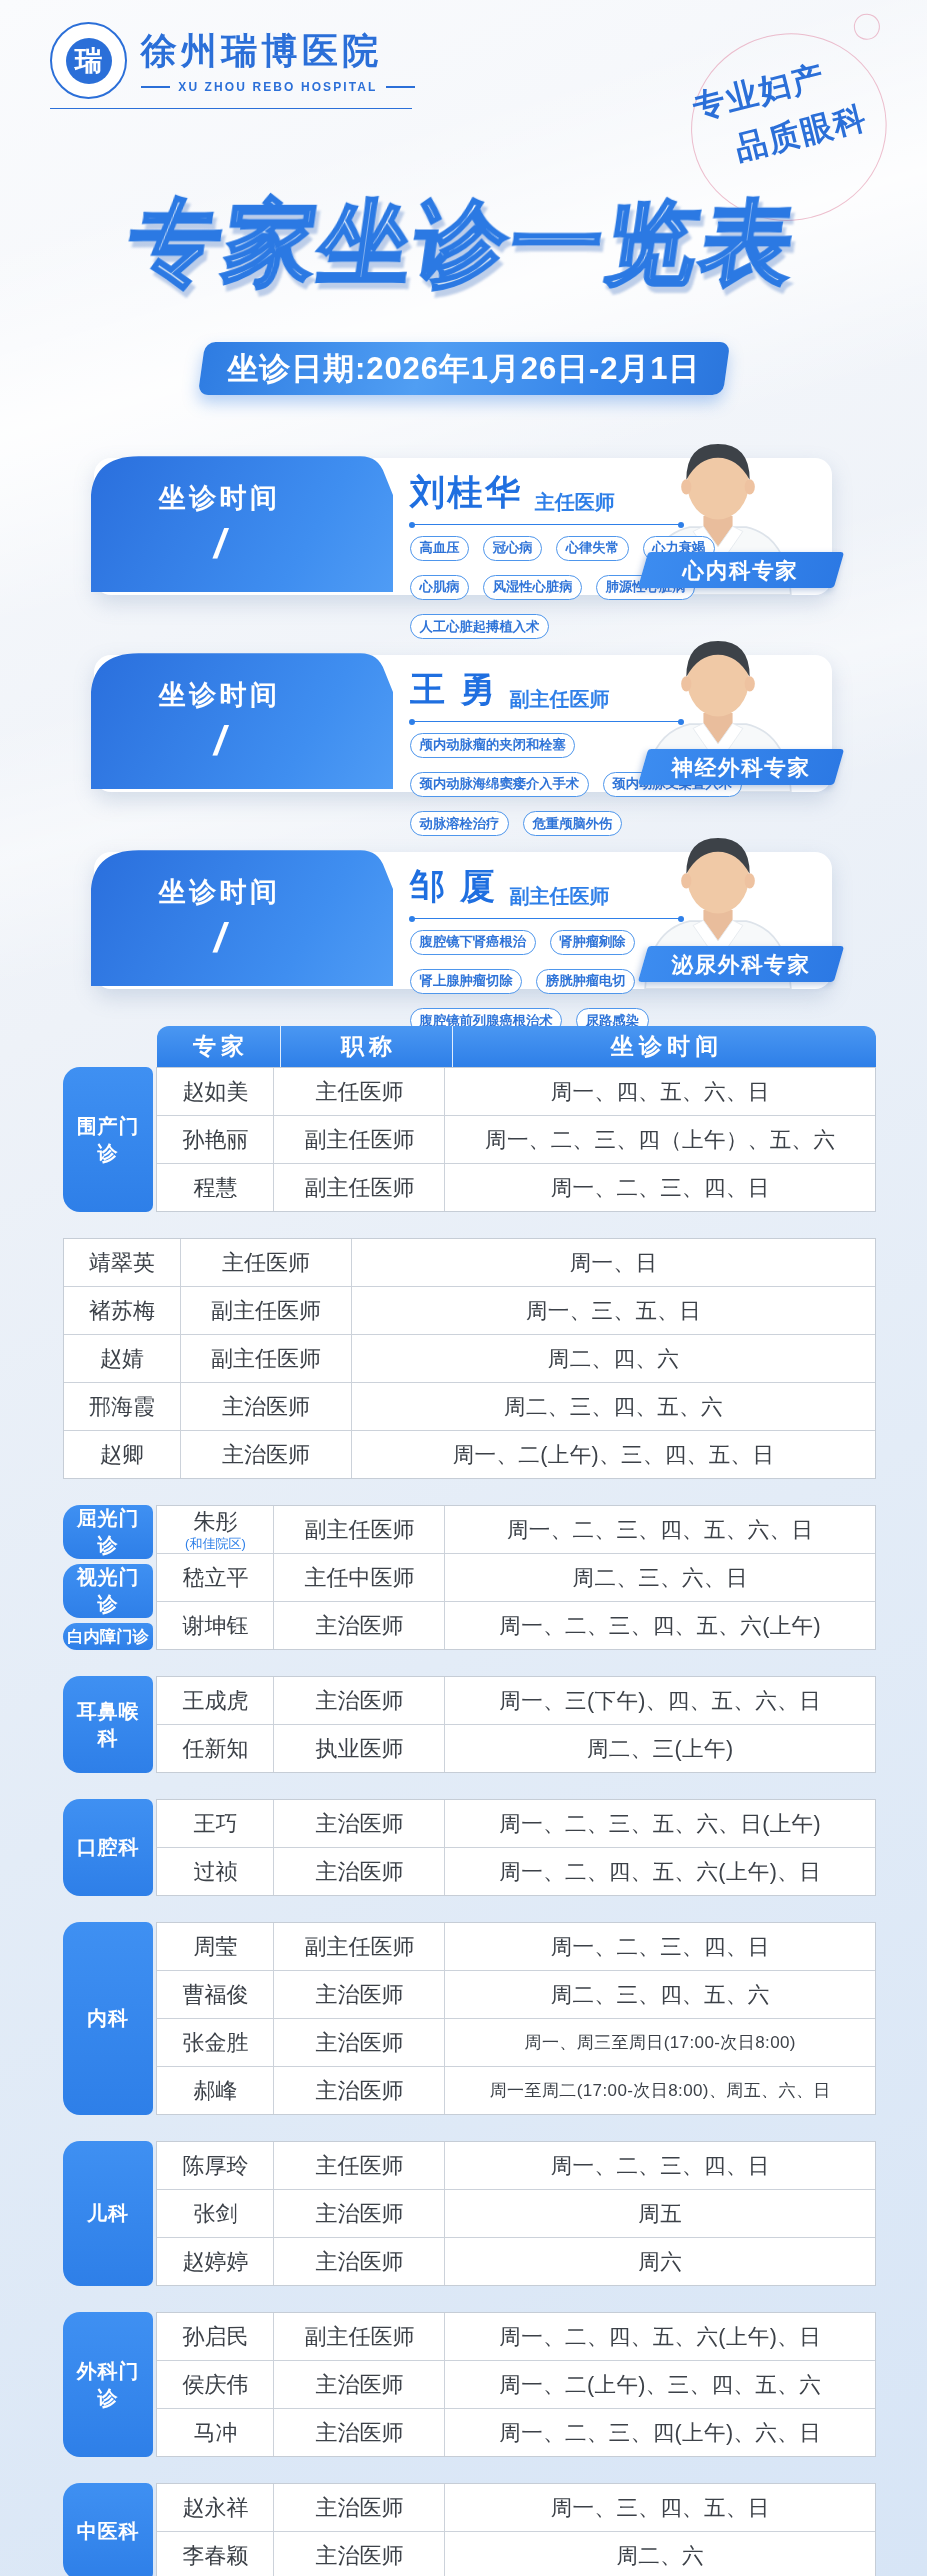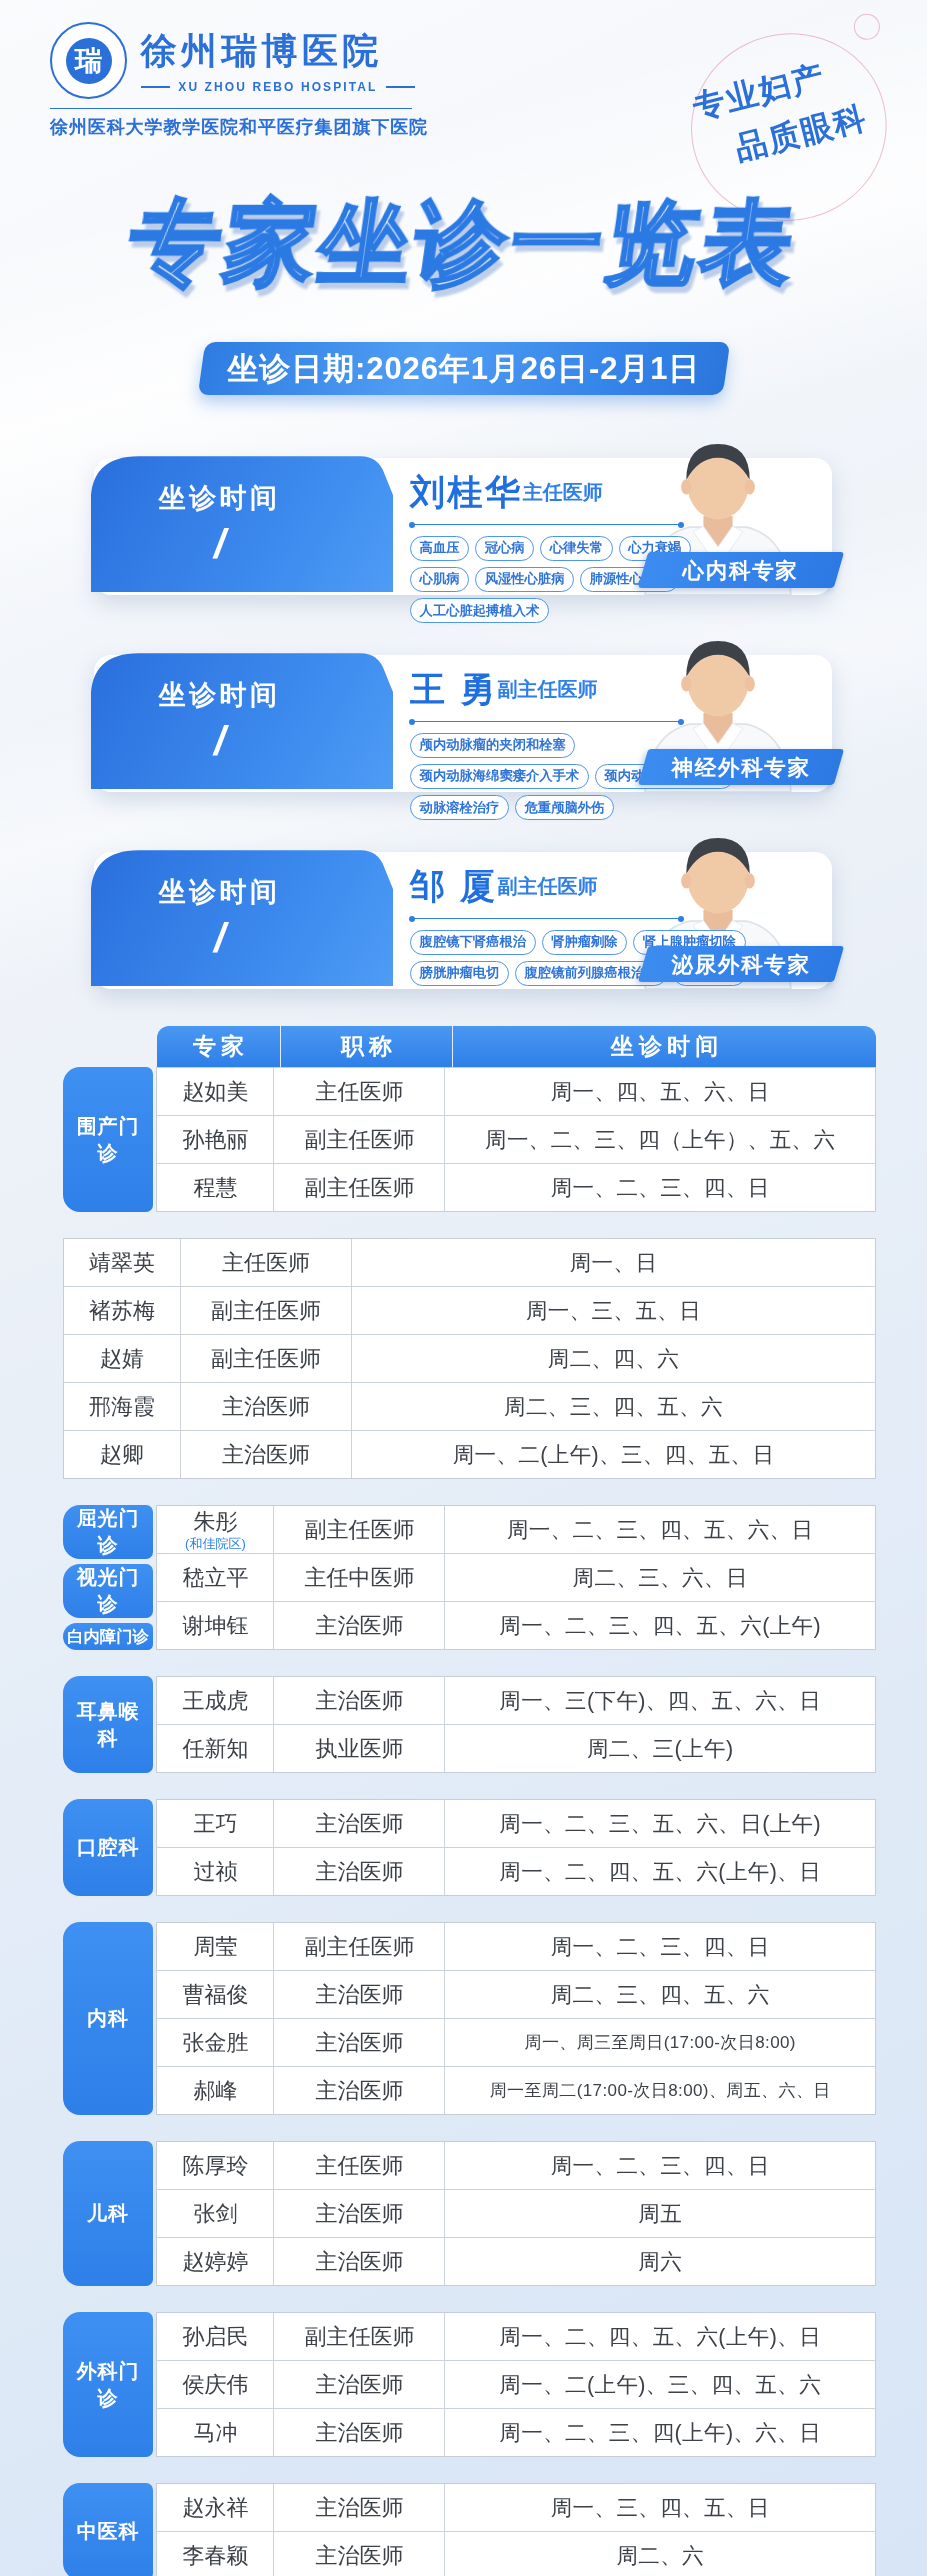--- a/index.html
+++ b/index.html
@@ -51,29 +51,29 @@
   .doctor-card{position:relative;height:137px;margin-bottom:60px;background:#fff;border-radius:17px;
     box-shadow:0 8.6px 20.6px rgba(110,140,180,.25);}
   .card-left{position:absolute;left:-3.4px;top:-1.7px;width:302px;height:136px;color:#fff;
     background:linear-gradient(120deg,#2a6fdd 0%,#3f8ef0 70%,#4f9cf5 100%);
     clip-path:path("M48 0 H270 Q288 0 294 18 L336 122 Q348 155 302 157 H16 Q0 157 0 139 V46 Q0 0 48 0 Z");}
   .slot-label{position:absolute;top:24px;left:0;width:258px;text-align:center;
     font-size:27px;font-weight:700;letter-spacing:3.4px;}
   .slot-value{position:absolute;top:65px;left:0;width:258px;text-align:center;
     font-size:41px;font-style:italic;font-weight:600;}
   .card-main{position:absolute;left:316px;top:11px;width:343px;}
-  .name-row{display:flex;align-items:center;gap:0;}
+  .name-row{display:flex;align-items:flex-end;gap:12px;}
   .d-name{font-size:35px;font-weight:800;color:#1f6fe0;letter-spacing:2.6px;}
   .d-title{font-size:20px;font-weight:700;color:#2e7fe8;}
   .name-divider{position:relative;margin:7.7px 0 10.3px;height:1.7px;width:273px;background:#2e7fe8;}
   .name-divider::before,.name-divider::after{content:"";position:absolute;top:-2.1px;width:6px;height:6px;
     border-radius:50%;background:#2e7fe8;}
   .name-divider::before{left:-0.9px;}
   .name-divider::after{right:-0.9px;}
-  .tags{display:flex;flex-wrap:wrap;gap:6px;width:343px;}
+  .tags{display:flex;flex-wrap:wrap;gap:14px;width:343px;}
   .tag{border:1.3px solid #4e96ec;color:#2f74d8;background:rgba(255,255,255,.94);border-radius:858px;
     padding:2.6px 8.6px;font-size:13.3px;font-weight:600;white-space:nowrap;}
   .photo{position:absolute;right:24px;top:-20.6px;width:180px;height:158px;}
   .ribbon{position:absolute;right:-6.9px;bottom:6.9px;height:36px;min-width:196px;transform:skewX(-16deg);
     background:linear-gradient(90deg,#3c8cf0,#2c79e4);border-radius:3.4px;
     display:flex;align-items:center;justify-content:center;box-shadow:-1.7px 2.6px 6px rgba(40,90,170,.3);}
   .ribbon span{transform:skewX(16deg);color:#fff;font-size:21.5px;font-weight:700;letter-spacing:1.7px;padding:0 13.7px;}
 
   
   .schedule{position:absolute;top:1026px;left:63px;width:813px;}
@@ -111,21 +111,20 @@
     <div class="logo-row">
       <div class="seal">
         <div class="seal-inner">瑞</div>
       </div>
       <div class="logo-text">
         <div class="hospital-cn">徐州瑞博医院</div>
         <div class="hospital-en">XU ZHOU REBO HOSPITAL</div>
       </div>
     </div>
     <div class="logo-divider"></div>
-    <div class="hospital-subtitle">徐州医科大学教学医院和平医疗集团旗下医院</div>
   </div>
 
   <div class="slogan">
     <div class="slogan-circle"></div>
     <div class="slogan-dot"></div>
     <div class="slogan-l1">专业妇产</div>
     <div class="slogan-l2">品质眼科</div>
   </div>
 
   <div class="main-title">专家坐诊一览表</div>

